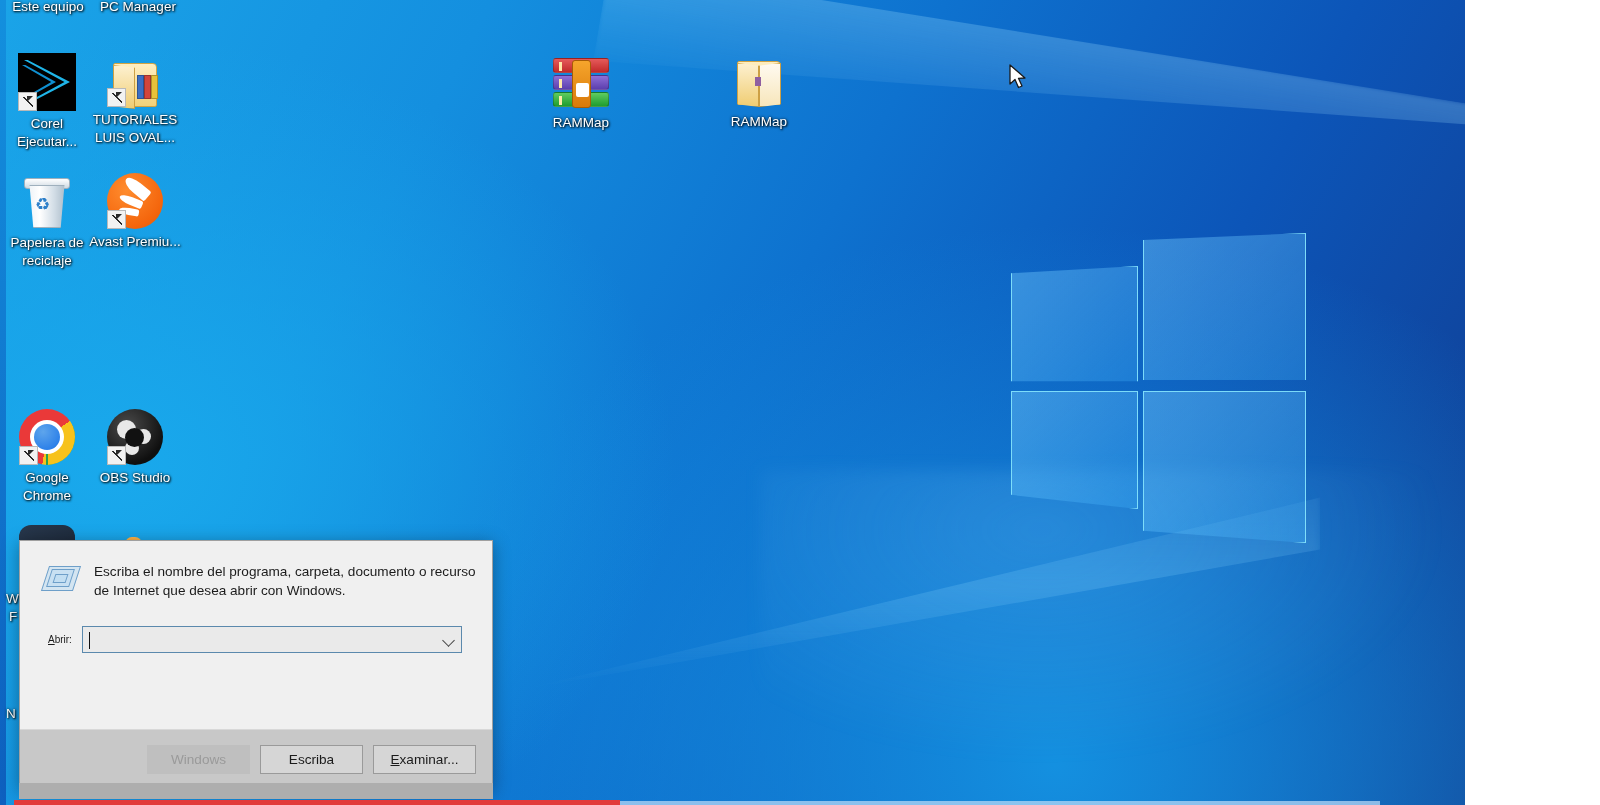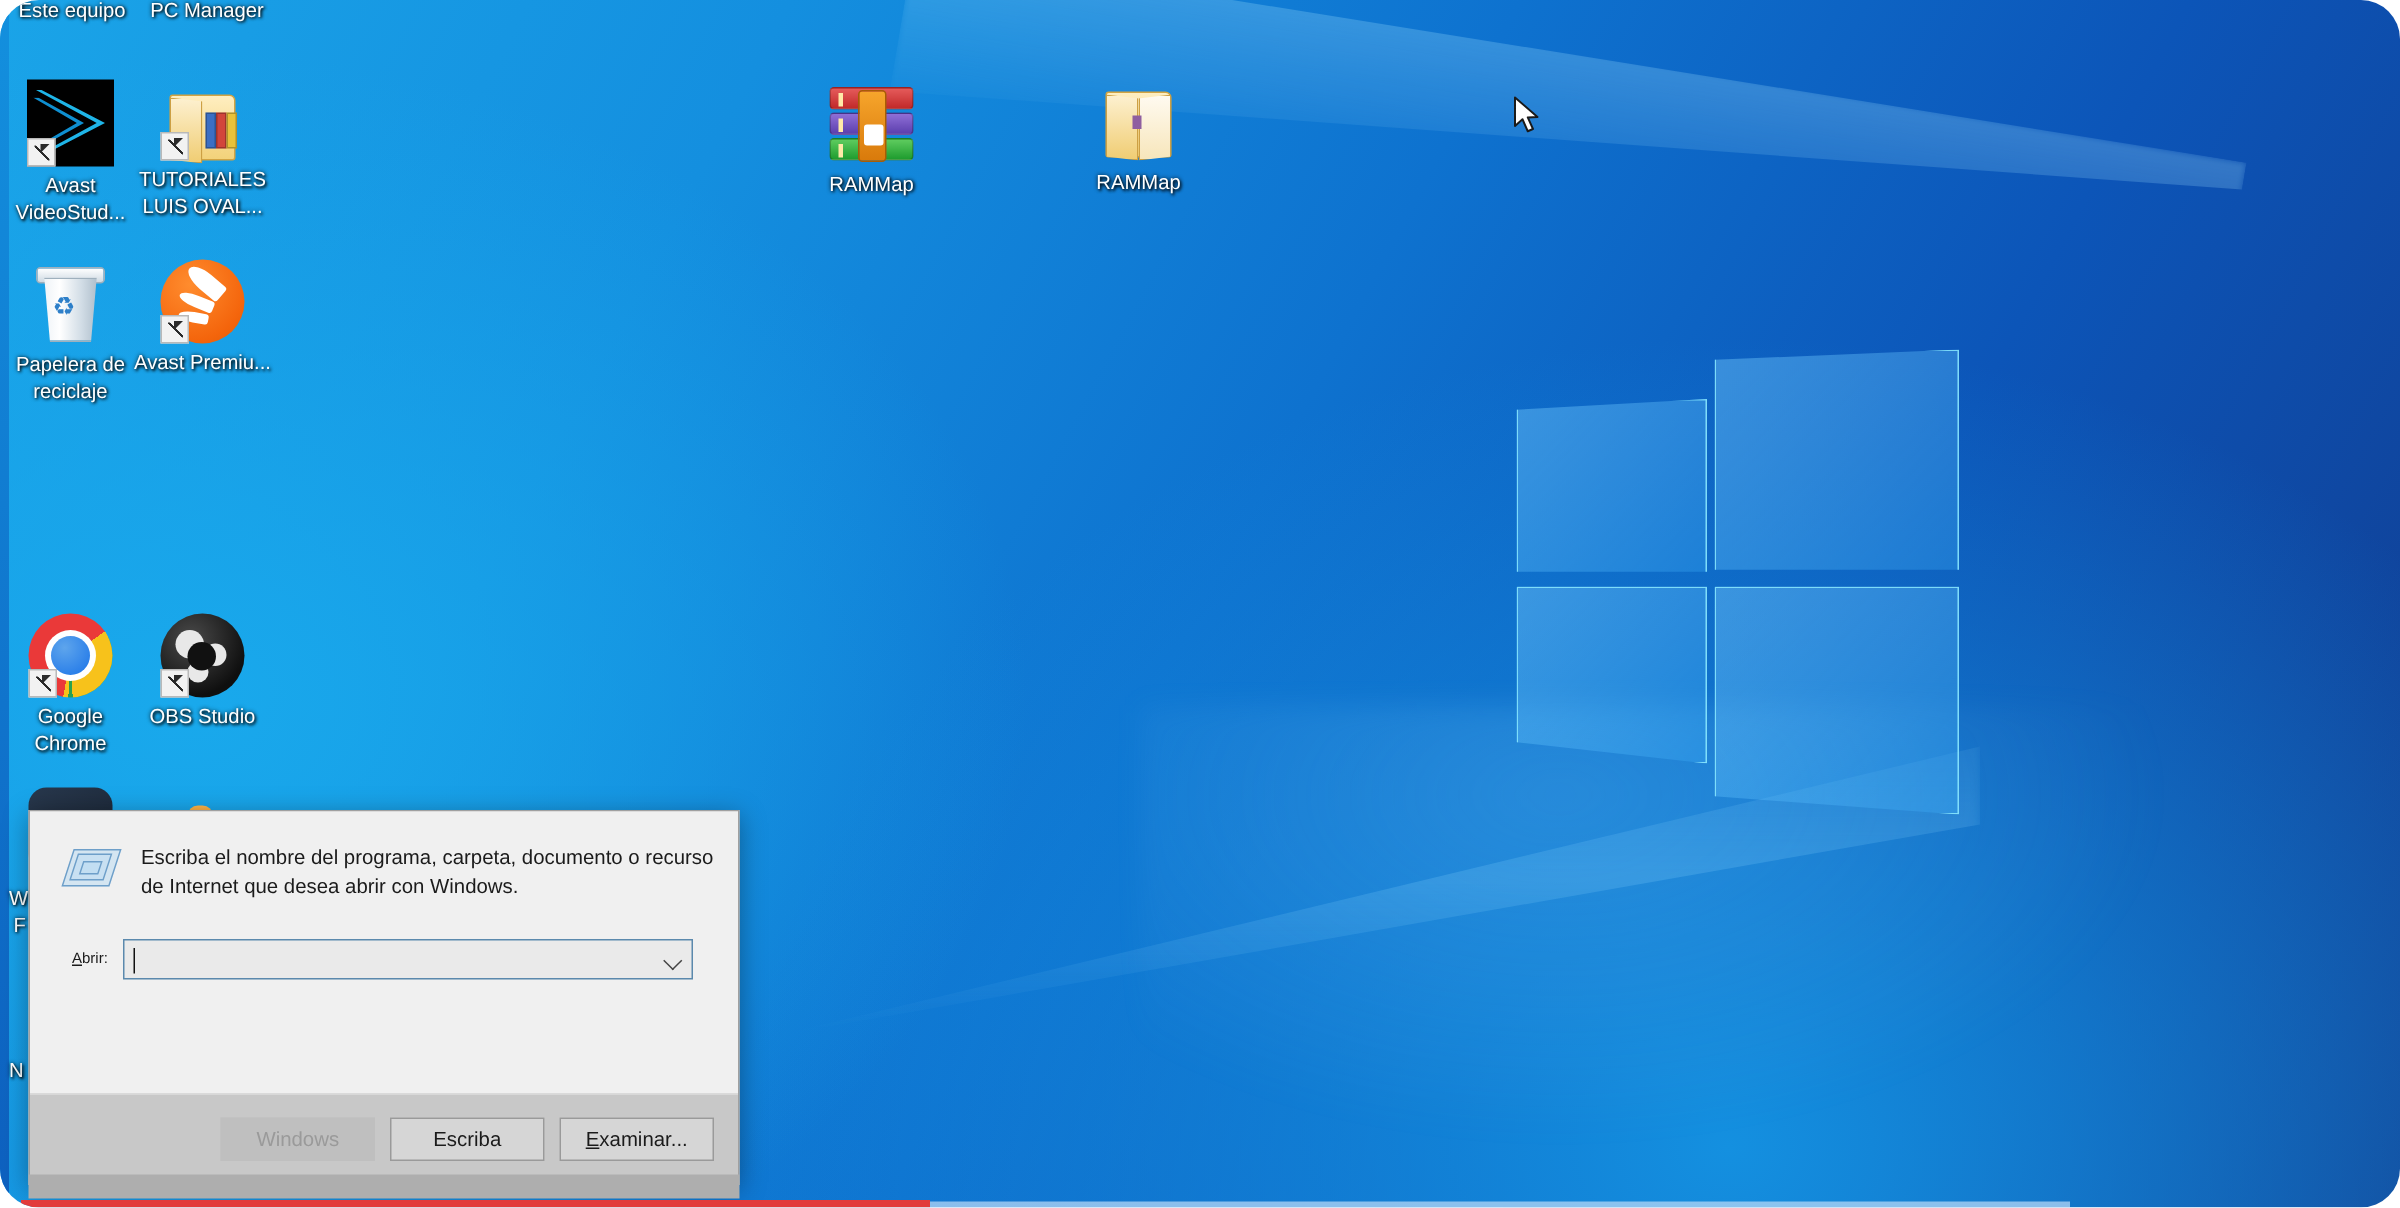--- a/index.html
+++ b/index.html
@@ -5,27 +5,26 @@
   * { box-sizing: border-box; margin: 0; padding: 0; }
   html, body {
     width: 1600px; height: 805px;
     overflow: hidden;
     font-family: "Liberation Sans", sans-serif;
   }
 
   
   #desktop {
     position: relative;
-    width: 1600px; height: 805px;
+    width: 1465px; height: 805px;
     overflow: hidden;
     background:
       radial-gradient(ellipse 900px 700px at 8% 58%, #19a9ec 0%, rgba(25,169,236,0) 62%),
       radial-gradient(ellipse 1100px 900px at 72% 95%, #1490e0 0%, rgba(20,144,224,0) 60%),
       linear-gradient(118deg, #1aa4e8 0%, #148fdf 26%, #0e72cf 50%, #0c55b8 72%, #123a8c 100%);
-    border-radius: 26px;
   }
   
   .ray {
     position: absolute;
     pointer-events: none;
     background: linear-gradient(to bottom, rgba(255,255,255,.16), rgba(255,255,255,0));
   }
   #ray-top {
     top: -40px; left: 610px; width: 900px; height: 300px;
     transform: rotate(9.5deg); transform-origin: left top;
@@ -401,21 +400,21 @@
   <div class="icon-cell" style="left:90px; top:-2px; width:96px;">
     <div class="icon-label">PC Manager</div>
   </div>
 
   <div class="icon-cell" style="left:1px; top:53px;">
     <div class="icon-art art-corelvs">
       <div class="chev"></div>
         <div class="chev2"></div>
       <div class="shortcut"></div>
     </div>
-    <div class="icon-label">Avast VideoStud...</div>
+    <div class="icon-label">Corel Ejecutar...</div>
   </div>
 
   <div class="icon-cell" style="left:89px; top:53px;">
     <div class="icon-art art-folder-books">
       <div class="fo-back"></div>
       <div class="fo-left"></div>
       <div class="book" style="left:30px; bottom:8px; background:#3b6fc4;"></div>
       <div class="book" style="left:37px; bottom:8px; background:#d2453b;"></div>
       <div class="book" style="left:44px; bottom:8px; background:#e8c23a;"></div>
       <div class="shortcut"></div>

